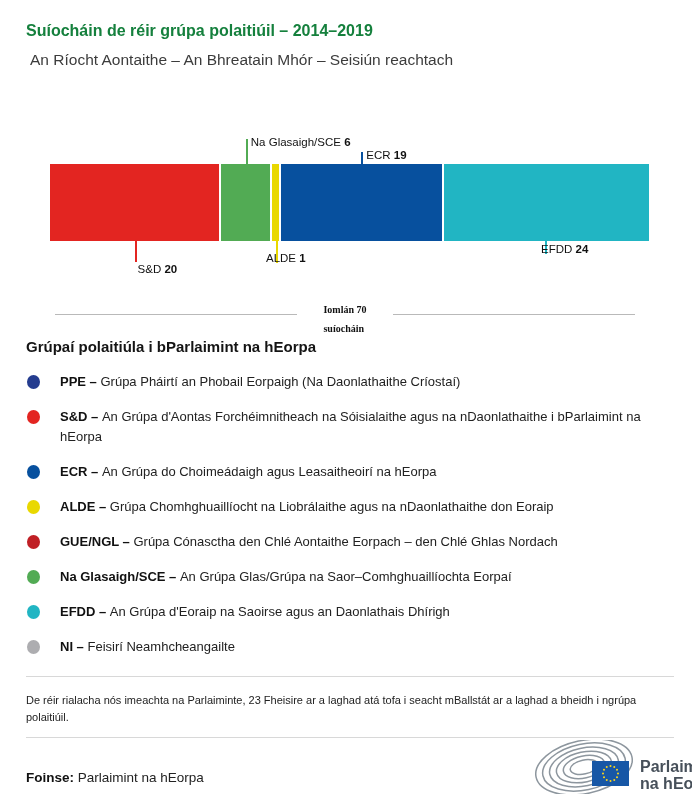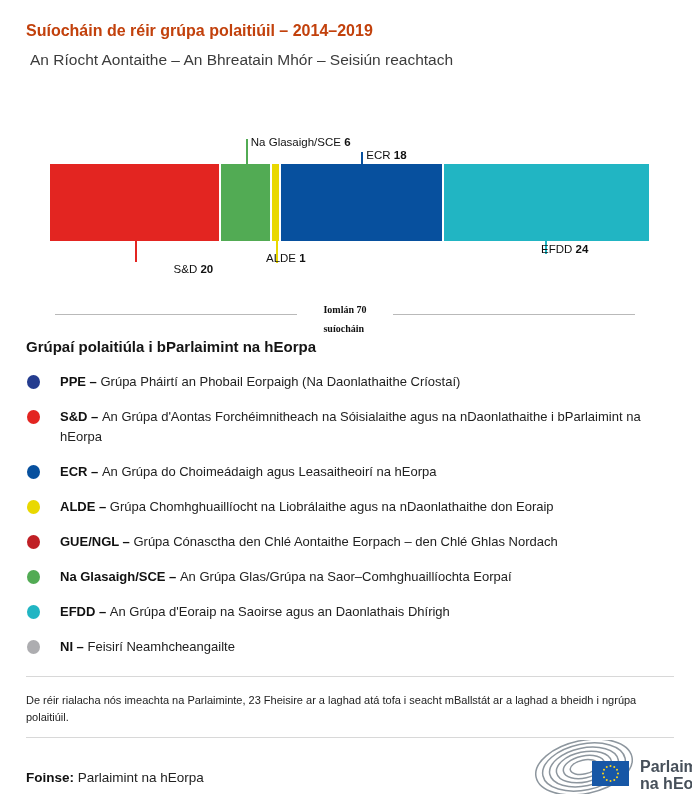--- a/index.html
+++ b/index.html
@@ -1,18 +1,18 @@
 <!DOCTYPE html>
 <html><head>
 <meta charset="utf-8">
 <style>
   html,body{margin:0;padding:0;background:#fff;}
   .page{position:relative;width:700px;height:804px;background:#ffffff;overflow:hidden;
         font-family:"Liberation Sans",sans-serif;color:#1a1a1a;}
-  .title{position:absolute;left:26px;top:22px;font-size:16px;font-weight:bold;color:#c2410c;}
+  .title{position:absolute;left:26px;top:22px;font-size:16px;font-weight:bold;color:#15803d;}
   .subtitle{position:absolute;left:30px;top:51px;font-size:15.5px;font-weight:normal;color:#3c3c3c;}
 
   
   .bar{position:absolute;left:50px;top:164px;width:599px;height:77px;display:flex;}
   .seg{height:100%;box-sizing:border-box;border-right:2px solid #fff;}
   .seg:last-child{border-right:none;}
   .callout-line{position:absolute;width:2px;}
   .callout-label{position:absolute;font-size:11.5px;white-space:nowrap;color:#111;}
   .callout-label b{font-weight:bold;}
 
@@ -47,27 +47,27 @@
 
   <div class="bar" id="bar">
       <div class="seg" style="width: 28.5714%; background: rgb(227, 37, 33);"></div>
       <div class="seg" style="width: 8.57143%; background: rgb(82, 171, 84);"></div>
       <div class="seg" style="width: 1.42857%; background: rgb(233, 216, 0);"></div>
       <div class="seg" style="width: 27.1429%; background: rgb(7, 80, 158);"></div>
       <div class="seg" style="width: 34.2857%; background: rgb(33, 181, 195);"></div>
     </div>
   <div id="callouts">
       <div class="callout-line" style="background: rgb(227, 37, 33); left: 134.571px; height: 21px; top: 241px;"></div>
-      <div class="callout-label" style="left: 137.571px; top: 263px; margin-left: 36px;"><span>S&amp;D </span><b>20</b></div>
+      <div class="callout-label" style="left: 137.571px; top: 263px;"><span>S&amp;D </span><b>20</b></div>
       <div class="callout-line" style="background: rgb(82, 171, 84); left: 245.814px; height: 25px; top: 139px;"></div>
       <div class="callout-label" style="left: 250.814px; top: 136px;"><span>Na Glasaigh/SCE </span><b>6</b></div>
       <div class="callout-line" style="background: rgb(233, 216, 0); left: 275.764px; height: 22px; top: 241px;"></div>
       <div class="callout-label" style="left: 266px; top: 252px;"><span>ALDE </span><b>1</b></div>
       <div class="callout-line" style="background: rgb(7, 80, 158); left: 361.336px; height: 12px; top: 152px;"></div>
-      <div class="callout-label" style="left: 366.336px; top: 149px;"><span>ECR </span><b>18</b></div>
+      <div class="callout-label" style="left: 366.336px; top: 149px;"><span>ECR </span><b>19</b></div>
       <div class="callout-line" style="background: rgb(33, 181, 195); left: 545.314px; height: 13px; top: 241px;"></div>
       <div class="callout-label" style="left: 541px; top: 243px;"><span>EFDD </span><b>24</b></div>
     </div>
 
   <div class="total-row">
     <div class="total-rule"></div>
     <div class="total-text">
       <div>Iomlán 70</div>
       <div>suíocháin</div>
     </div>

